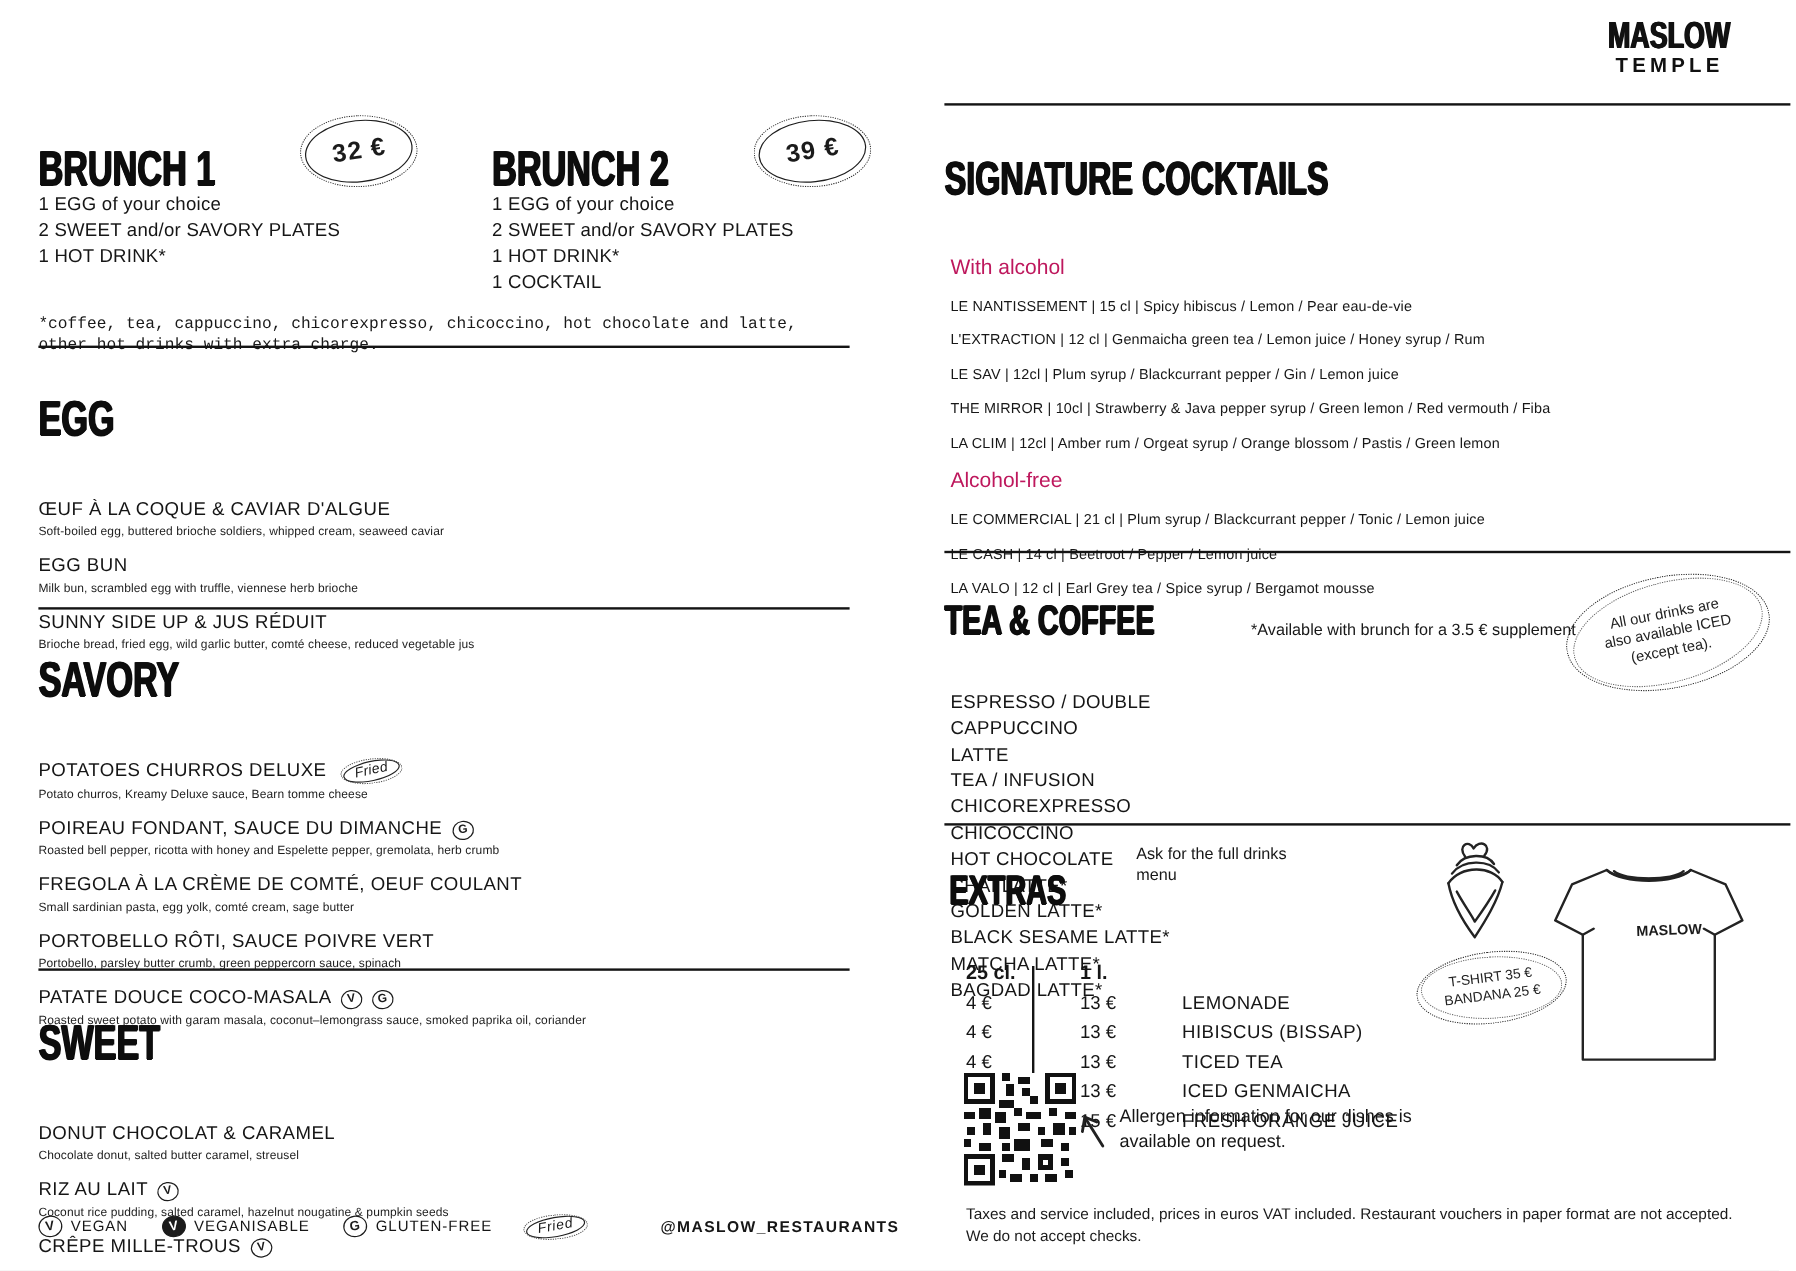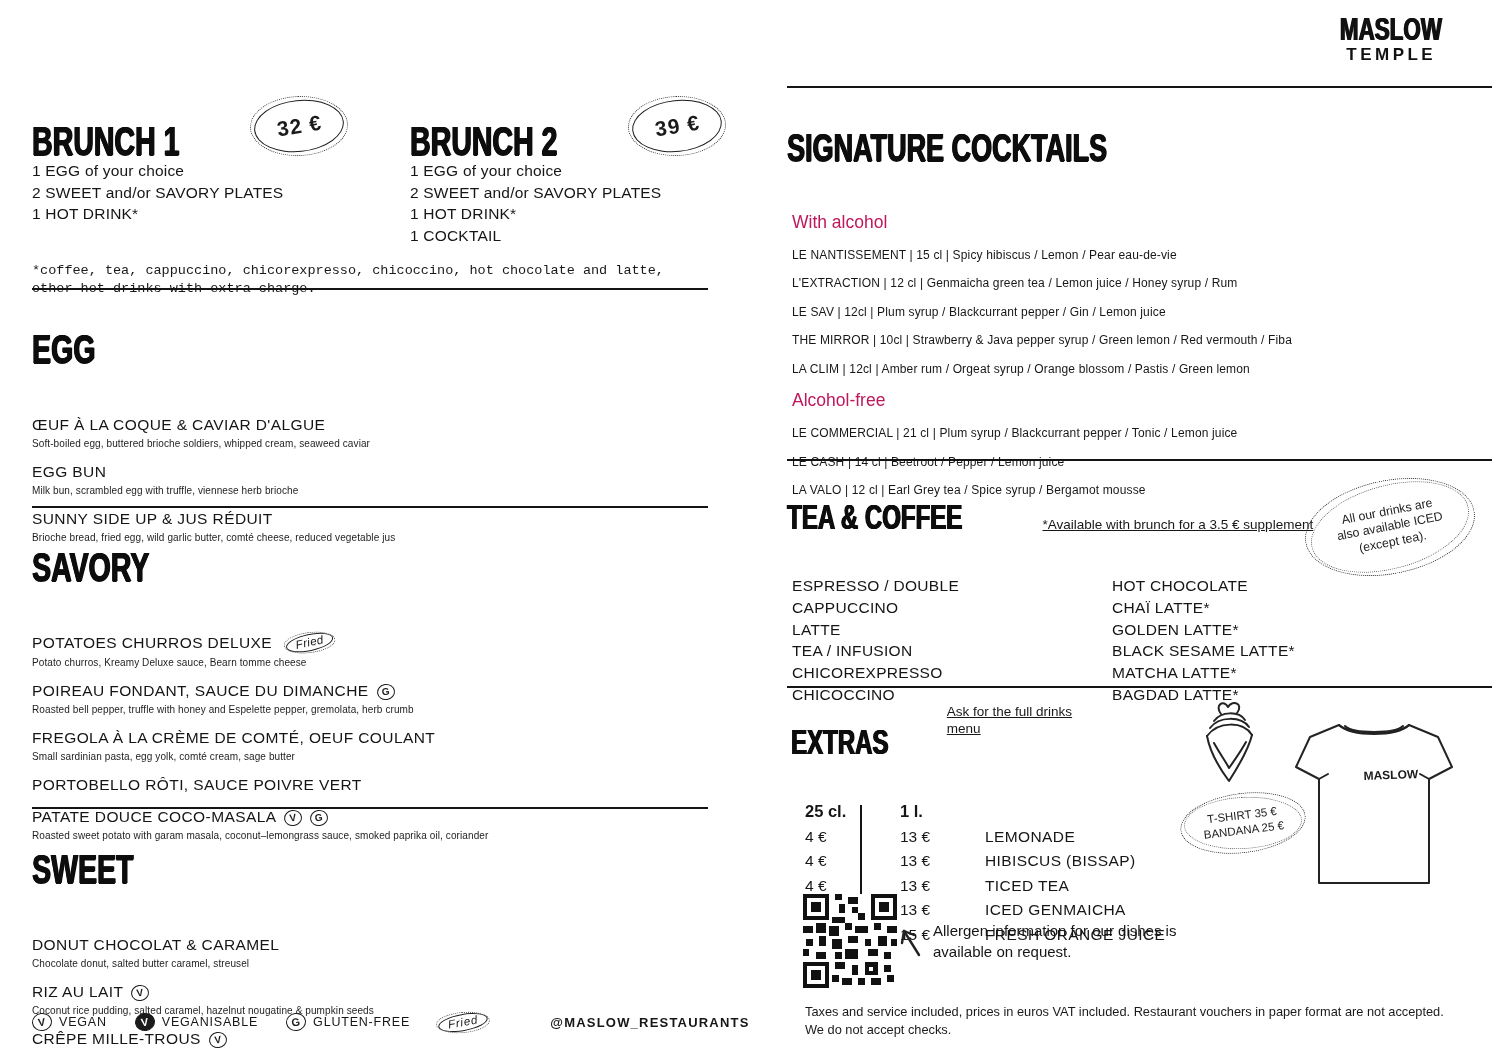--- a/index.html
+++ b/index.html
@@ -56,22 +56,22 @@
   .logo-main{display:inline-block;font-size:28px;font-weight:700;transform:scale(0.8,1.12);
       transform-origin:center bottom;text-shadow:1px 0 currentColor,-0.6px 0 currentColor;}
   .logo-sub{font-size:17px;font-weight:700;letter-spacing:3.5px;margin-top:-3px;}
 
   
   .subhead{font-size:17.5px;font-weight:400;margin:13px 0 15px 0;padding-left:5px;color:#be185d;}
   .cline{font-size:12px;letter-spacing:0.15px;margin:0 0 14.5px 0;padding-left:5px;color:#171717;}
 
   
   .trow{display:flex;align-items:baseline;}
-  .small-note{font-size:13.5px;margin-left:22px;color:#181818;text-decoration:underline;}
-  .drinks-grid{display:flex;margin-top:14px;padding-left:5px;}
+  .small-note{font-size:13.5px;margin-left:22px;color:#181818;}
+  .drinks-grid{display:flex;margin-top:14px;padding-left:5px;flex-direction:column;}
   .dcol1{width:320px;flex:none;}
   .dline{font-size:15.5px;line-height:21.8px;letter-spacing:0.3px;color:#151515;}
   .iced{position:absolute;right:16px;top:6px;width:170px;height:92px;border:1.4px dotted #2d2d2d;
       border-radius:50%;transform:rotate(-11deg);display:flex;flex-direction:column;align-items:center;
       justify-content:center;font-size:12.3px;line-height:15.5px;color:#222;}
   .iced::before{content:"";position:absolute;inset:4px;border:1px dotted #666;border-radius:50%;transform:rotate(-4deg);}
 
   
   .erow{display:flex;align-items:flex-start;}
   .wnote{width:160px;line-height:17px;margin-left:26px;margin-top:4px;}
@@ -155,28 +155,29 @@
   <hr class="divider" style="left:32px;top:506px;width:676px;">
 
   <section class="abs" style="left:32px;top:517px;width:740px;">
     <h2 class="hl hl-xl">SAVORY</h2>
     <div class="mi">
       <div class="iname"><span>POTATOES CHURROS DELUXE</span><span class="fried-stamp"><span>Fried</span></span></div>
       <div class="idesc">Potato churros, Kreamy Deluxe sauce, Bearn tomme cheese</div>
     </div>
     <div class="mi">
       <div class="iname"><span>POIREAU FONDANT, SAUCE DU DIMANCHE</span><span class="dbadge">G</span></div>
-      <div class="idesc">Roasted bell pepper, truffle with honey and Espelette pepper, gremolata, herb crumb</div>
+      <div class="idesc">Roasted bell pepper, ricotta with honey and Espelette pepper, gremolata, herb crumb</div>
     </div>
     <div class="mi">
       <div class="iname">FREGOLA À LA CRÈME DE COMTÉ, OEUF COULANT</div>
       <div class="idesc">Small sardinian pasta, egg yolk, comté cream, sage butter</div>
     </div>
     <div class="mi">
       <div class="iname">PORTOBELLO RÔTI, SAUCE POIVRE VERT</div>
+      <div class="idesc">Portobello, parsley butter crumb, green peppercorn sauce, spinach</div>
     </div>
     <div class="mi">
       <div class="iname"><span>PATATE DOUCE COCO-MASALA</span><span class="dbadge">V</span><span class="dbadge">G</span></div>
       <div class="idesc">Roasted sweet potato with garam masala, coconut–lemongrass sauce, smoked paprika oil, coriander</div>
     </div>
   </section>
 
   <hr class="divider" style="left:32px;top:807px;width:676px;">
 
   <section class="abs" style="left:32px;top:819px;width:740px;">

